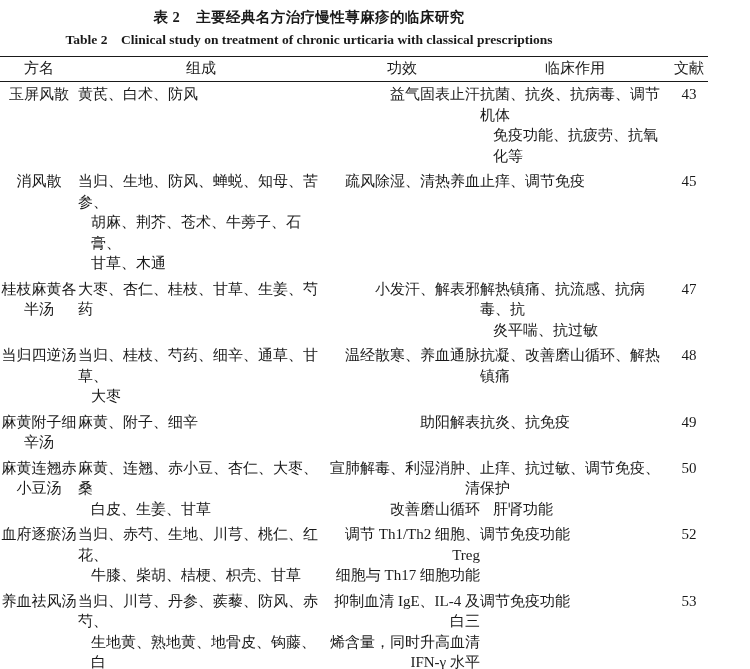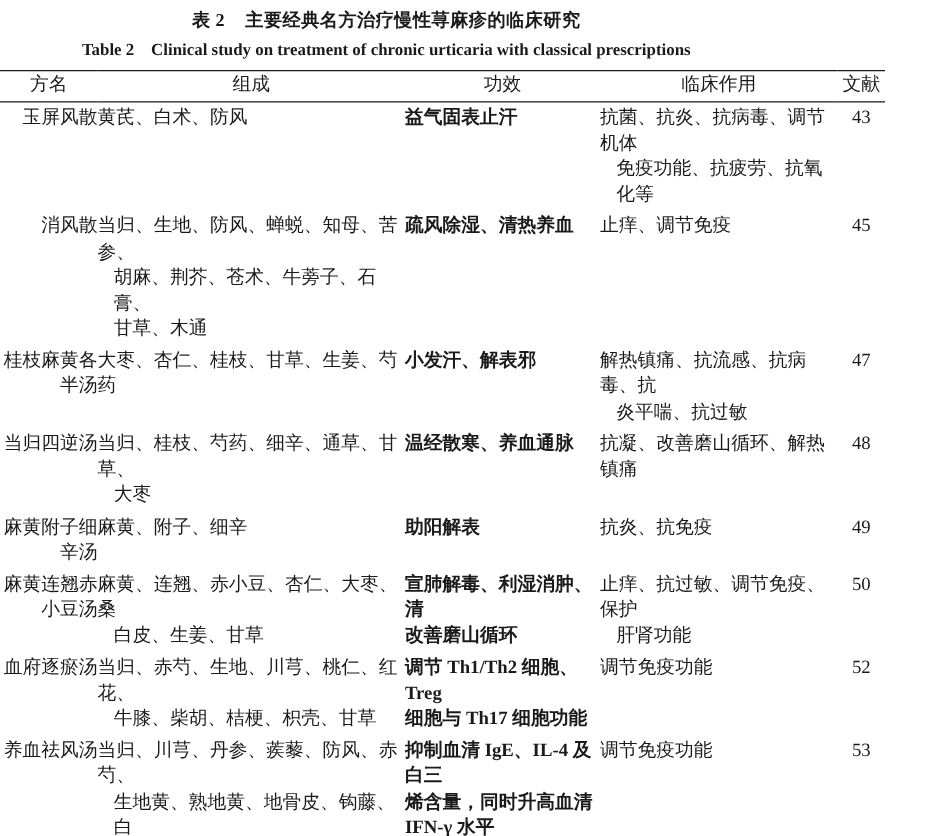--- a/index.html
+++ b/index.html
@@ -75,23 +75,23 @@
   }
 
   
   col.c-name { width: 78px; }
   col.c-comp { width: 246px; }
   col.c-eff  { width: 156px; }
   col.c-clin { width: 190px; }
   col.c-ref  { width: 38px; }
 
   
-  td.name { text-align: right; padding-left: 2px; padding-right: 2px; }
+  td.name { text-align: center; padding-left: 2px; padding-right: 2px; }
   td.comp { text-align: left; padding-left: 6px; padding-right: 4px; }
-  td.eff  { text-align: left; padding-left: 4px; padding-right: 4px; font-weight: bold; }
+  td.eff  { text-align: right; padding-left: 4px; padding-right: 4px; }
   td.clin { text-align: left; padding-left: 4px; padding-right: 2px; }
   td.ref  { text-align: center; }
 
   
   .ln { display: block; white-space: normal; }
   .ln + .ln { padding-left: 13px; }
   td.name .ln + .ln { padding-left: 0; }
   td.eff .ln + .ln { padding-left: 0; }
   td.clin .ln + .ln { padding-left: 13px; }
 </style>

